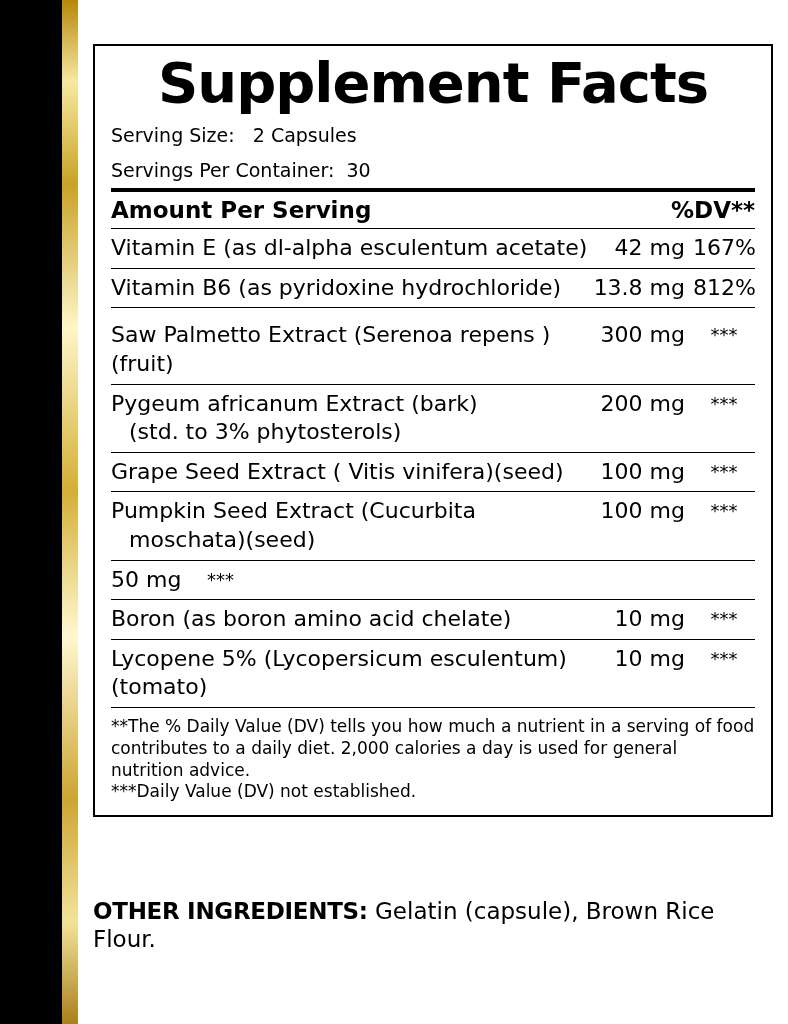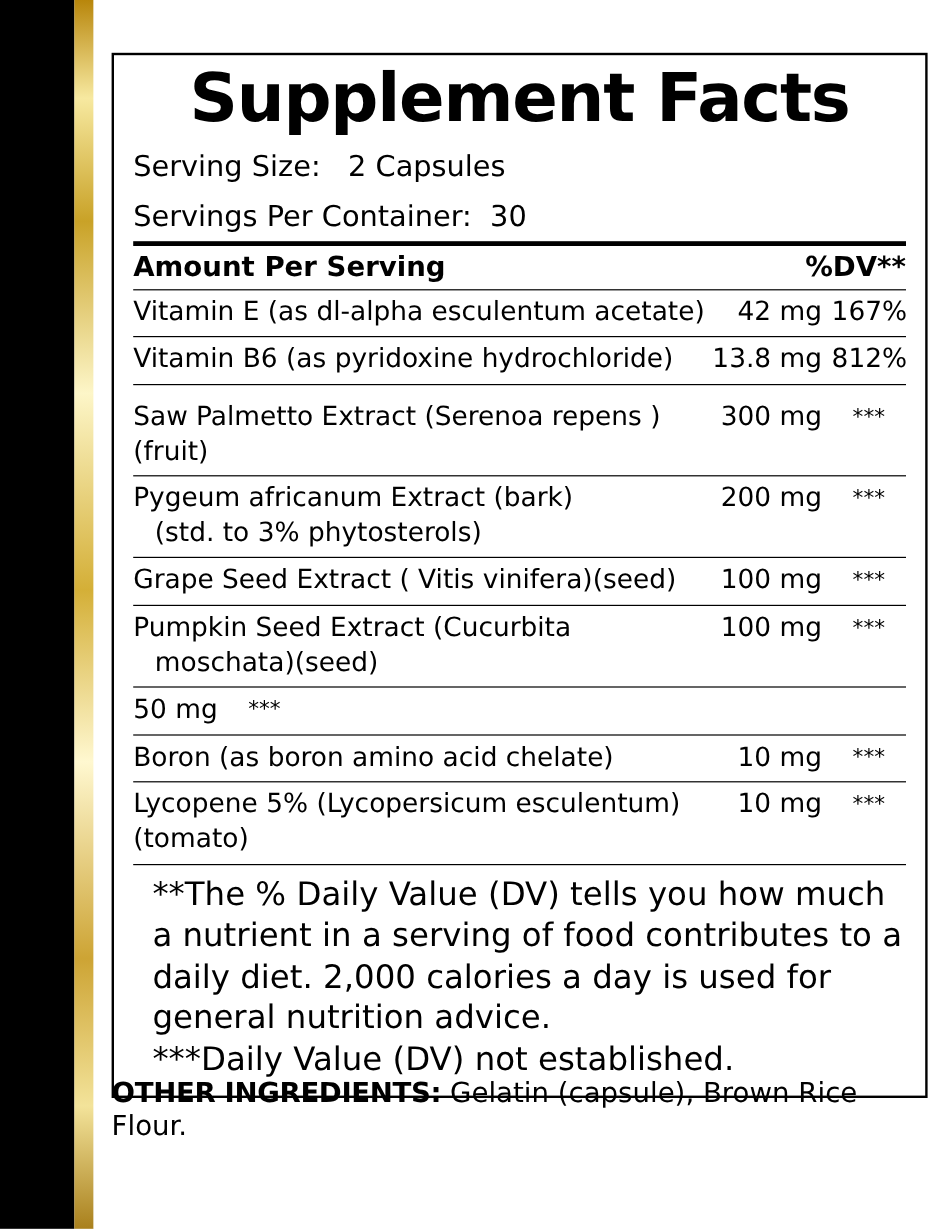--- a/index.html
+++ b/index.html
@@ -73,21 +73,21 @@
     font-size: 56px;
     font-weight: bold;
     letter-spacing: -1px;
     text-align: center;
     line-height: 1.05;
     margin: 2px 0 4px 0;
     font-family: "DejaVu Sans", "Liberation Sans", sans-serif;
   }
 
   .serving-line {
-    font-size: 24px;
+    font-size: 19px;
     line-height: 1.25;
     white-space: pre;
     margin-top: 11px;
   }
 
   .rule-thick {
     border-top: 4px solid #000;
     margin: 6px 0 0 0;
   }
   .rule-thin {
@@ -133,24 +133,23 @@
   }
   .header-row .hname { flex: 1 1 auto; }
   .header-row .hdv { flex: 0 0 auto; white-space: nowrap; }
 
   .sub-line {
     display: block;
     padding-left: 18px;
   }
 
   .footnotes {
-    font-size: 27px;
+    font-size: 17px;
     line-height: 1.28;
     padding-top: 8px;
-    margin-left: 16px;
   }
 
   .other-ing {
     position: absolute;
     left: 15px;
     width: 690px;
     font-size: 23px;
     line-height: 1.2;
   }
   .other-ing b {

